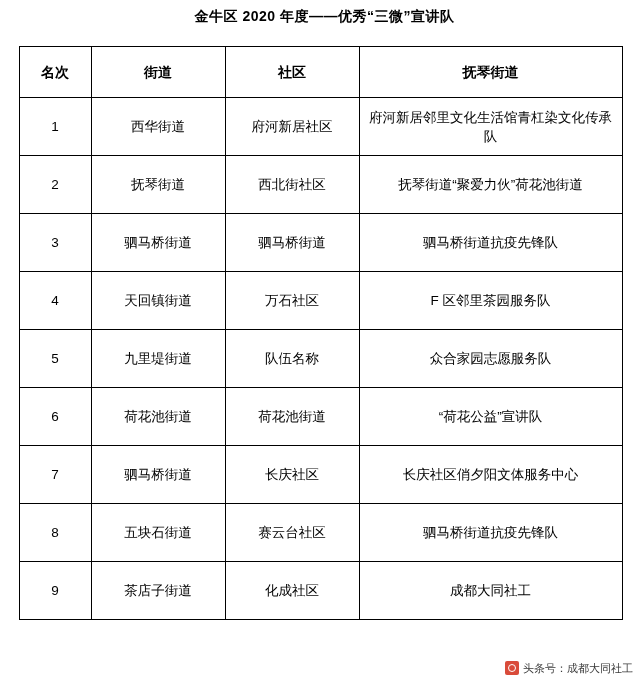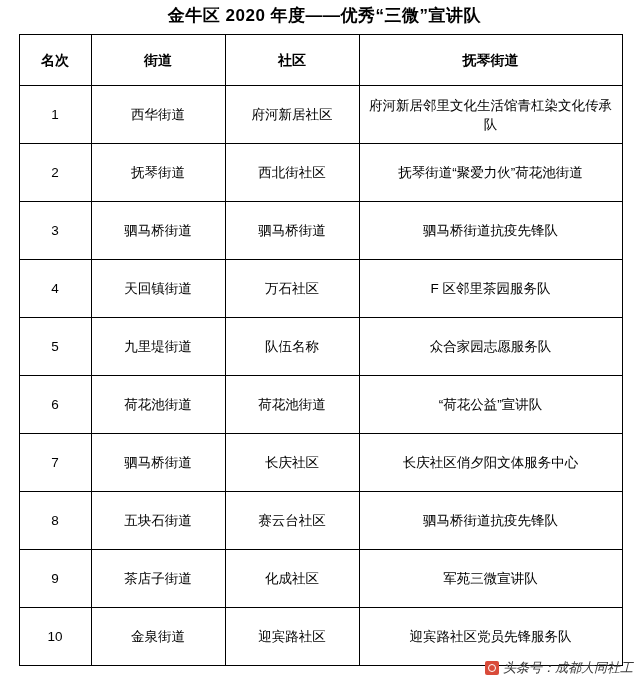--- a/index.html
+++ b/index.html
@@ -16,31 +16,31 @@
     position: relative;
   }
   .page {
     width: 641px;
     height: 682px;
     position: relative;
     box-sizing: border-box;
   }
   .doc-title {
     text-align: center;
-    font-size: 17px;
+    font-size: 14px;
     font-weight: bold;
     letter-spacing: 0.5px;
     padding: 6px 0 8px 0;
     line-height: 20px;
     margin-left: 8px;
   }
   table.award-table {
     border-collapse: collapse;
     width: 603px;
-    margin: 0 auto;
+    margin: 12px auto;
     table-layout: fixed;
   }
   table.award-table td, table.award-table th {
     border: 1px solid #000000;
     text-align: center;
     vertical-align: middle;
     font-size: 13.5px;
     font-weight: normal;
     padding: 4px 3px;
     line-height: 19px;
@@ -58,27 +58,26 @@
   col.c-community { width: 134px; }
   col.c-team { width: 263px; }
   .cell-team {
     padding-left: 8px;
     padding-right: 8px;
   }
   .watermark {
     position: absolute;
     right: 8px;
     bottom: 6px;
-    font-size: 13px;
+    font-size: 11px;
     color: #3a3a3a;
     display: flex;
     align-items: center;
     gap: 4px;
     line-height: 16px;
-    font-style: italic;
   }
   .watermark .wm-logo {
     display: inline-block;
     width: 14px;
     height: 14px;
     background: #d94b3a;
     border-radius: 2px;
     position: relative;
   }
   .watermark .wm-logo::after {
@@ -161,27 +160,21 @@
       <tr>
         <td>8</td>
         <td>五块石街道</td>
         <td>赛云台社区</td>
         <td class="cell-team">驷马桥街道抗疫先锋队</td>
       </tr>
       <tr>
         <td>9</td>
         <td>茶店子街道</td>
         <td>化成社区</td>
-        <td class="cell-team">军苑三微宣讲队</td>
-      </tr>
-      <tr>
-        <td>10</td>
-        <td>金泉街道</td>
-        <td>迎宾路社区</td>
-        <td class="cell-team">迎宾路社区党员先锋服务队</td>
+        <td class="cell-team">成都大同社工</td>
       </tr>
     </tbody>
   </table>
 
   <div class="watermark">
     <span class="wm-logo"></span>
     <span>头条号：成都大同社工</span>
   </div>
 
 </div>

